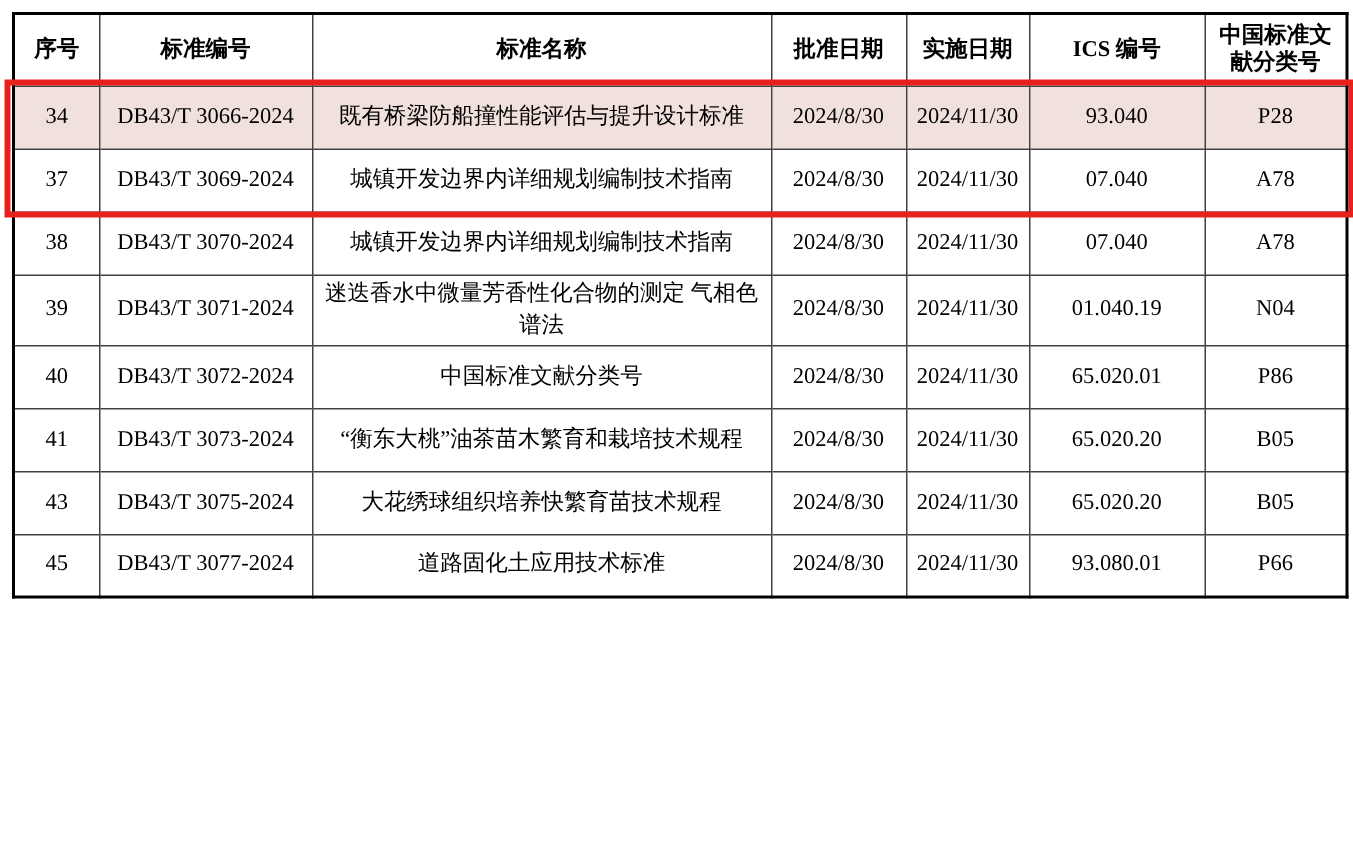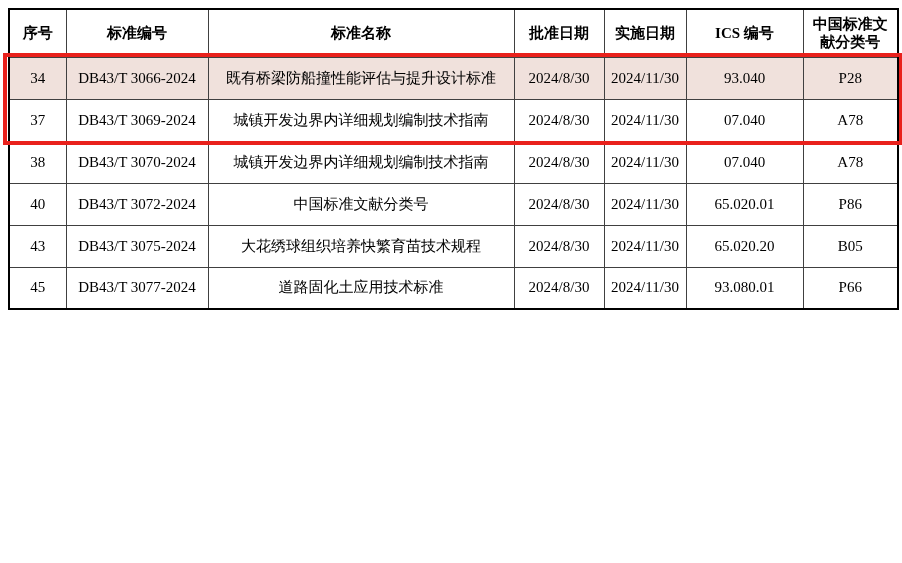--- a/index.html
+++ b/index.html
@@ -104,27 +104,45 @@
         <tr>
           <td>38</td>
           <td>DB43/T 3070-2024</td>
           <td>城镇开发边界内详细规划编制技术指南</td>
           <td>2024/8/30</td>
           <td>2024/11/30</td>
           <td>07.040</td>
           <td>A78</td>
         </tr>
         <tr>
+          <td>39</td>
+          <td>DB43/T 3071-2024</td>
+          <td>迷迭香水中微量芳香性化合物的测定 气相色谱法</td>
+          <td>2024/8/30</td>
+          <td>2024/11/30</td>
+          <td>01.040.19</td>
+          <td>N04</td>
+        </tr>
+        <tr>
           <td>40</td>
           <td>DB43/T 3072-2024</td>
           <td>中国标准文献分类号</td>
           <td>2024/8/30</td>
           <td>2024/11/30</td>
           <td>65.020.01</td>
           <td>P86</td>
+        </tr>
+        <tr>
+          <td>41</td>
+          <td>DB43/T 3073-2024</td>
+          <td>“衡东大桃”油茶苗木繁育和栽培技术规程</td>
+          <td>2024/8/30</td>
+          <td>2024/11/30</td>
+          <td>65.020.20</td>
+          <td>B05</td>
         </tr>
         <tr>
           <td>43</td>
           <td>DB43/T 3075-2024</td>
           <td>大花绣球组织培养快繁育苗技术规程</td>
           <td>2024/8/30</td>
           <td>2024/11/30</td>
           <td>65.020.20</td>
           <td>B05</td>
         </tr>

